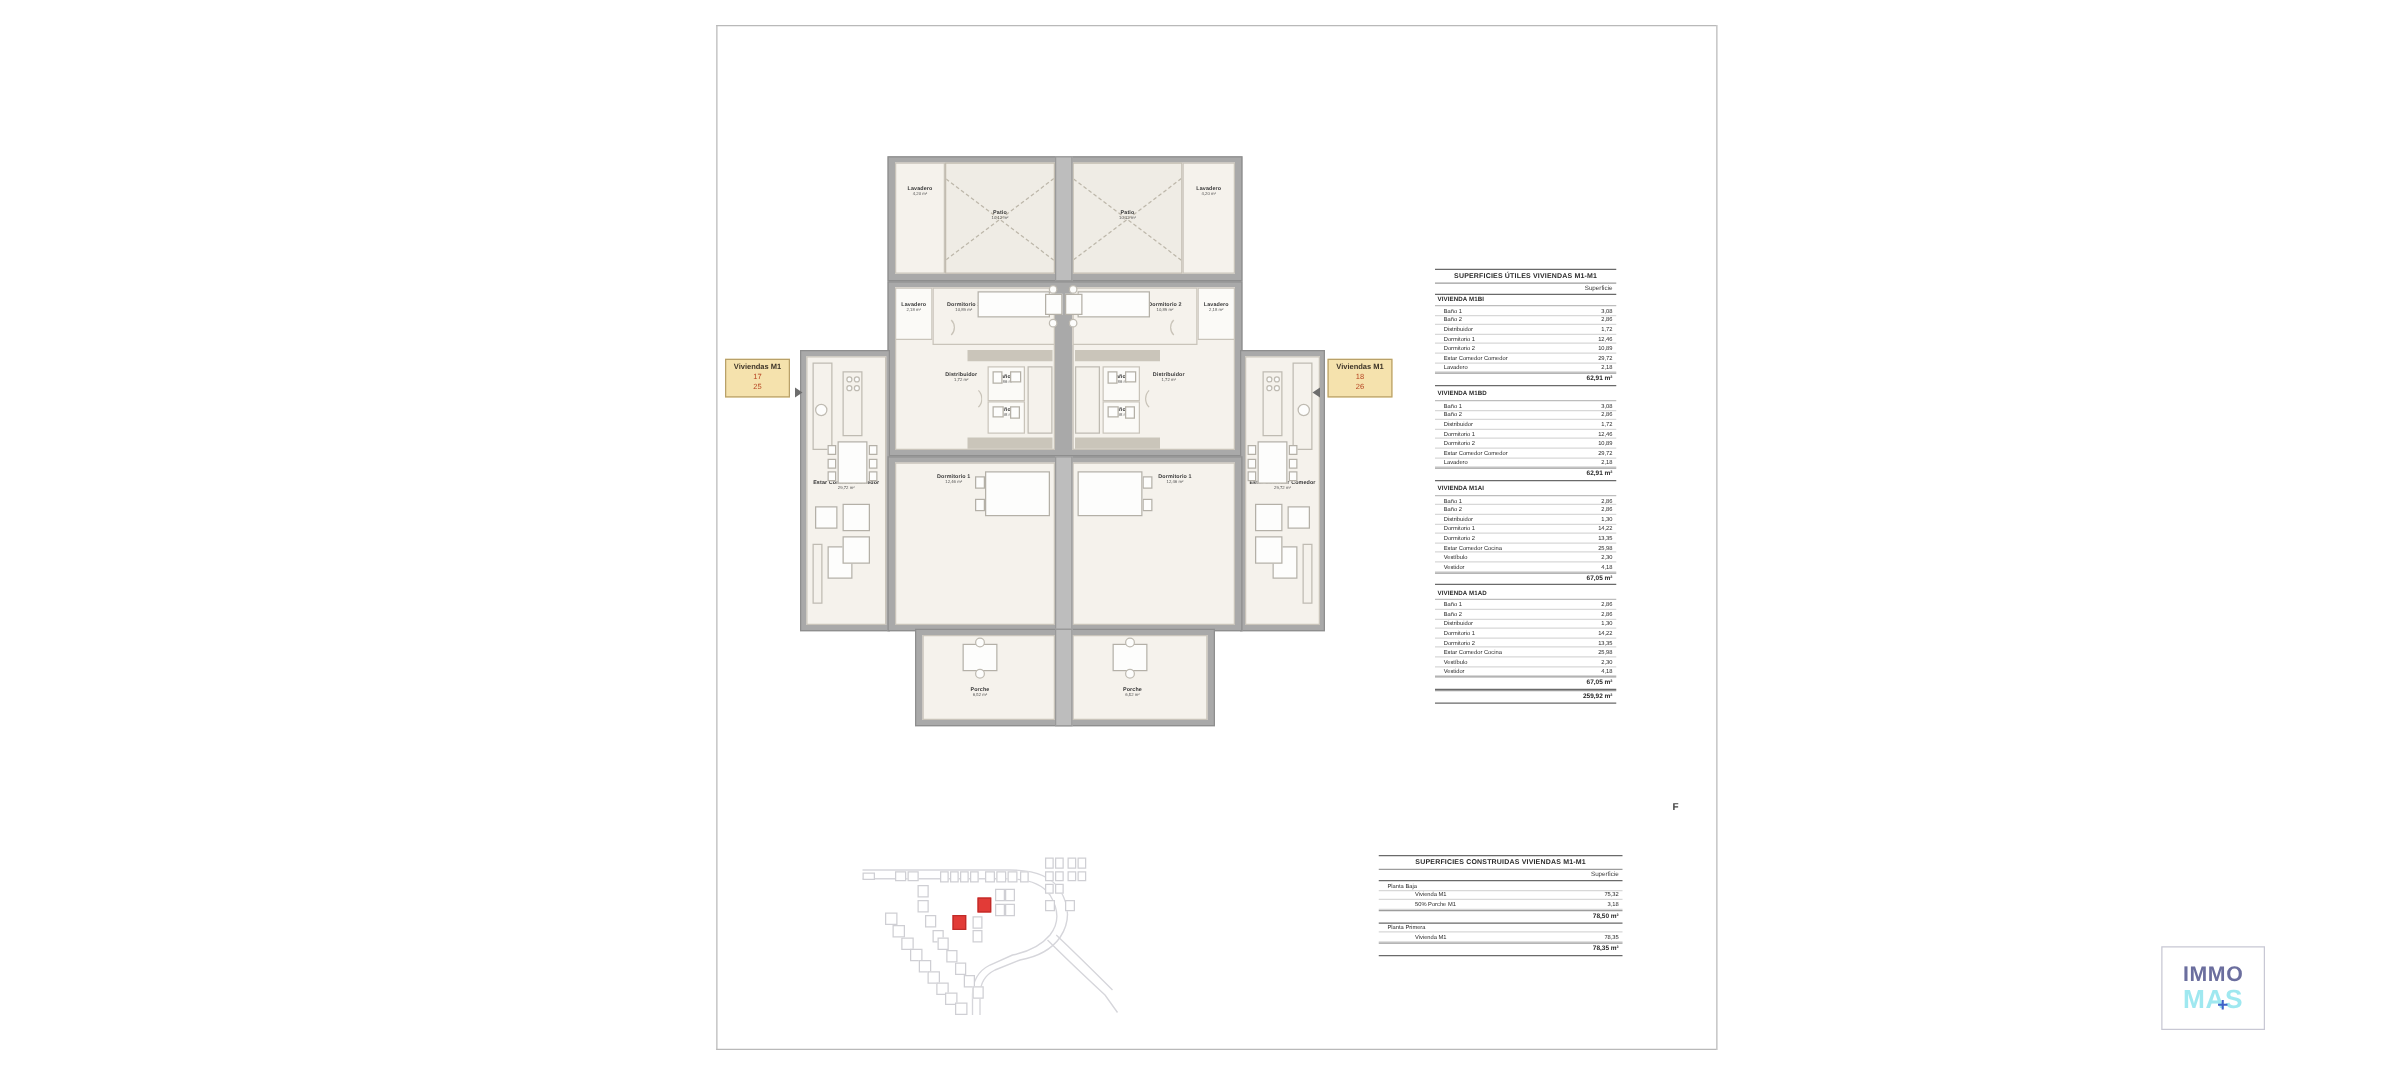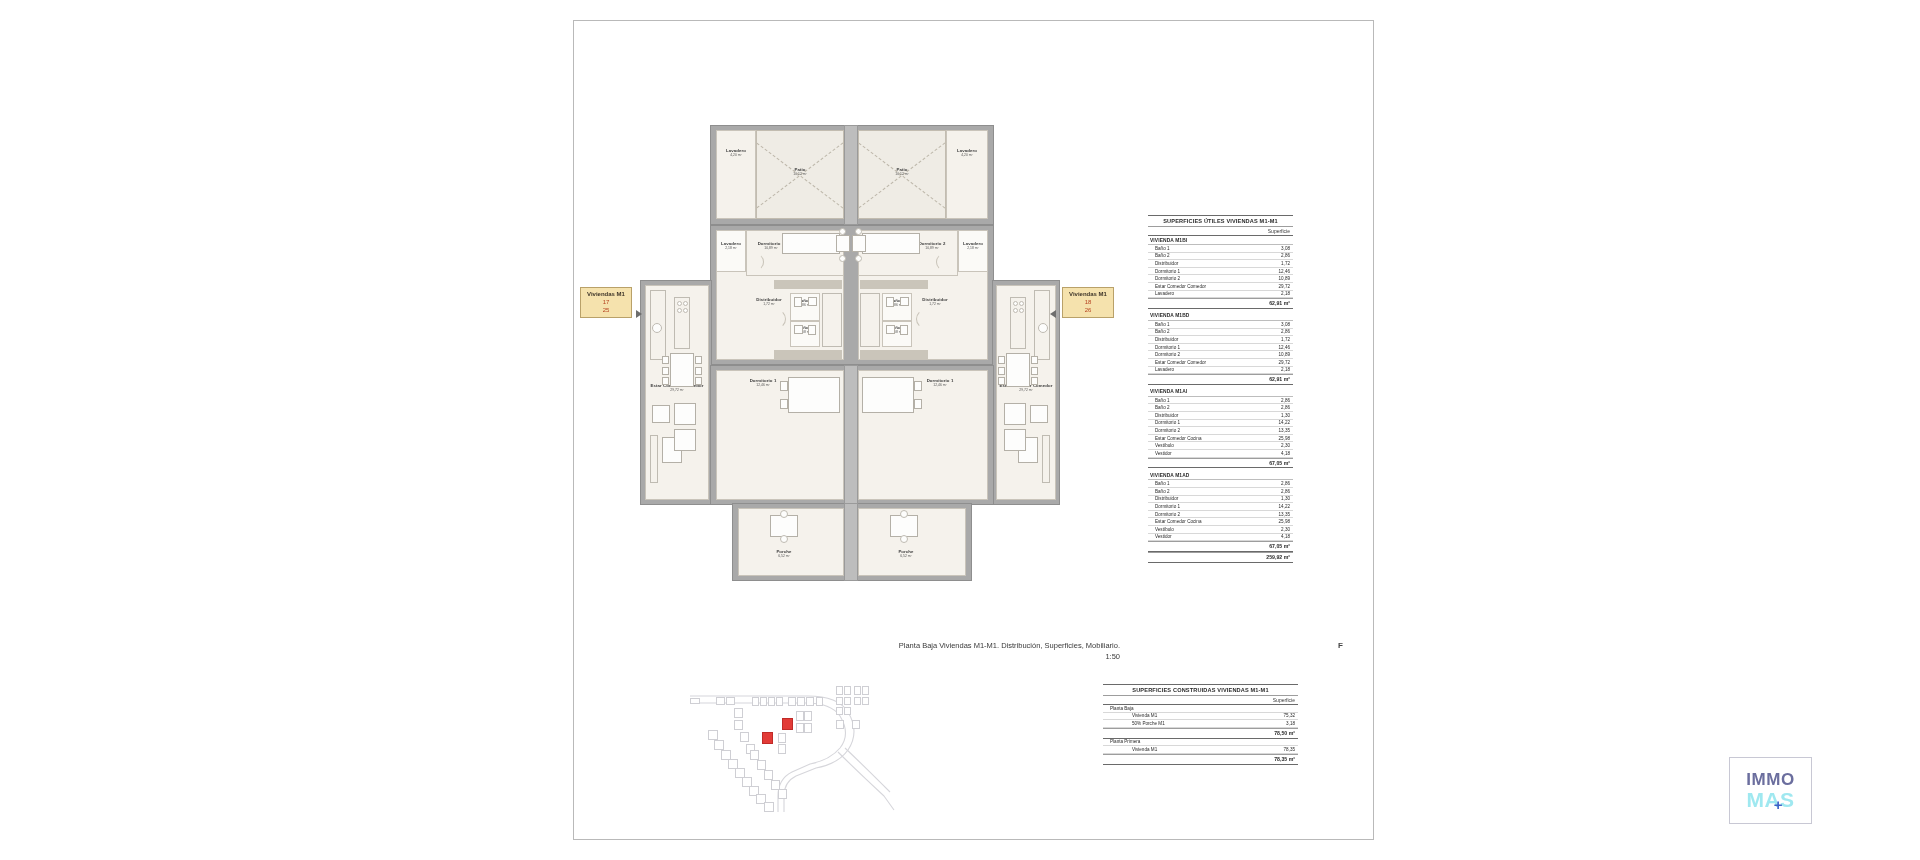--- a/index.html
+++ b/index.html
@@ -483,24 +483,20 @@
   </div>
   <div class="tag-arrow right" style="left:636px; top:310px;"></div>
 
   <div class="tag" style="left:1062px; top:287px; width:52px;">
     <span class="t1">Viviendas M1</span>
     <span class="t2">18</span>
     <span class="t3">26</span>
   </div>
   <div class="tag-arrow left" style="left:1050px; top:310px;"></div>
 
-  <div class="caption" style="left:760px; top:641px; width:360px;">
-    <div>Planta Baja Viviendas M1-M1. Distribución, Superficies, Mobiliario.</div>
-    <div>1:50</div>
-  </div>
   <div class="fmark" style="left:1338px; top:641px;">F</div>
 
   <div class="tbl" style="left:1148px; top:215px; width:145px;">
     <div class="ttitle">SUPERFICIES ÚTILES VIVIENDAS M1-M1</div>
     <div class="tsub">Superficie</div>
 
     <div class="grp">VIVIENDA M1BI</div>
     <div class="row">
         <span class="lbl">Baño 1</span>
         <span class="val">3,08</span>

